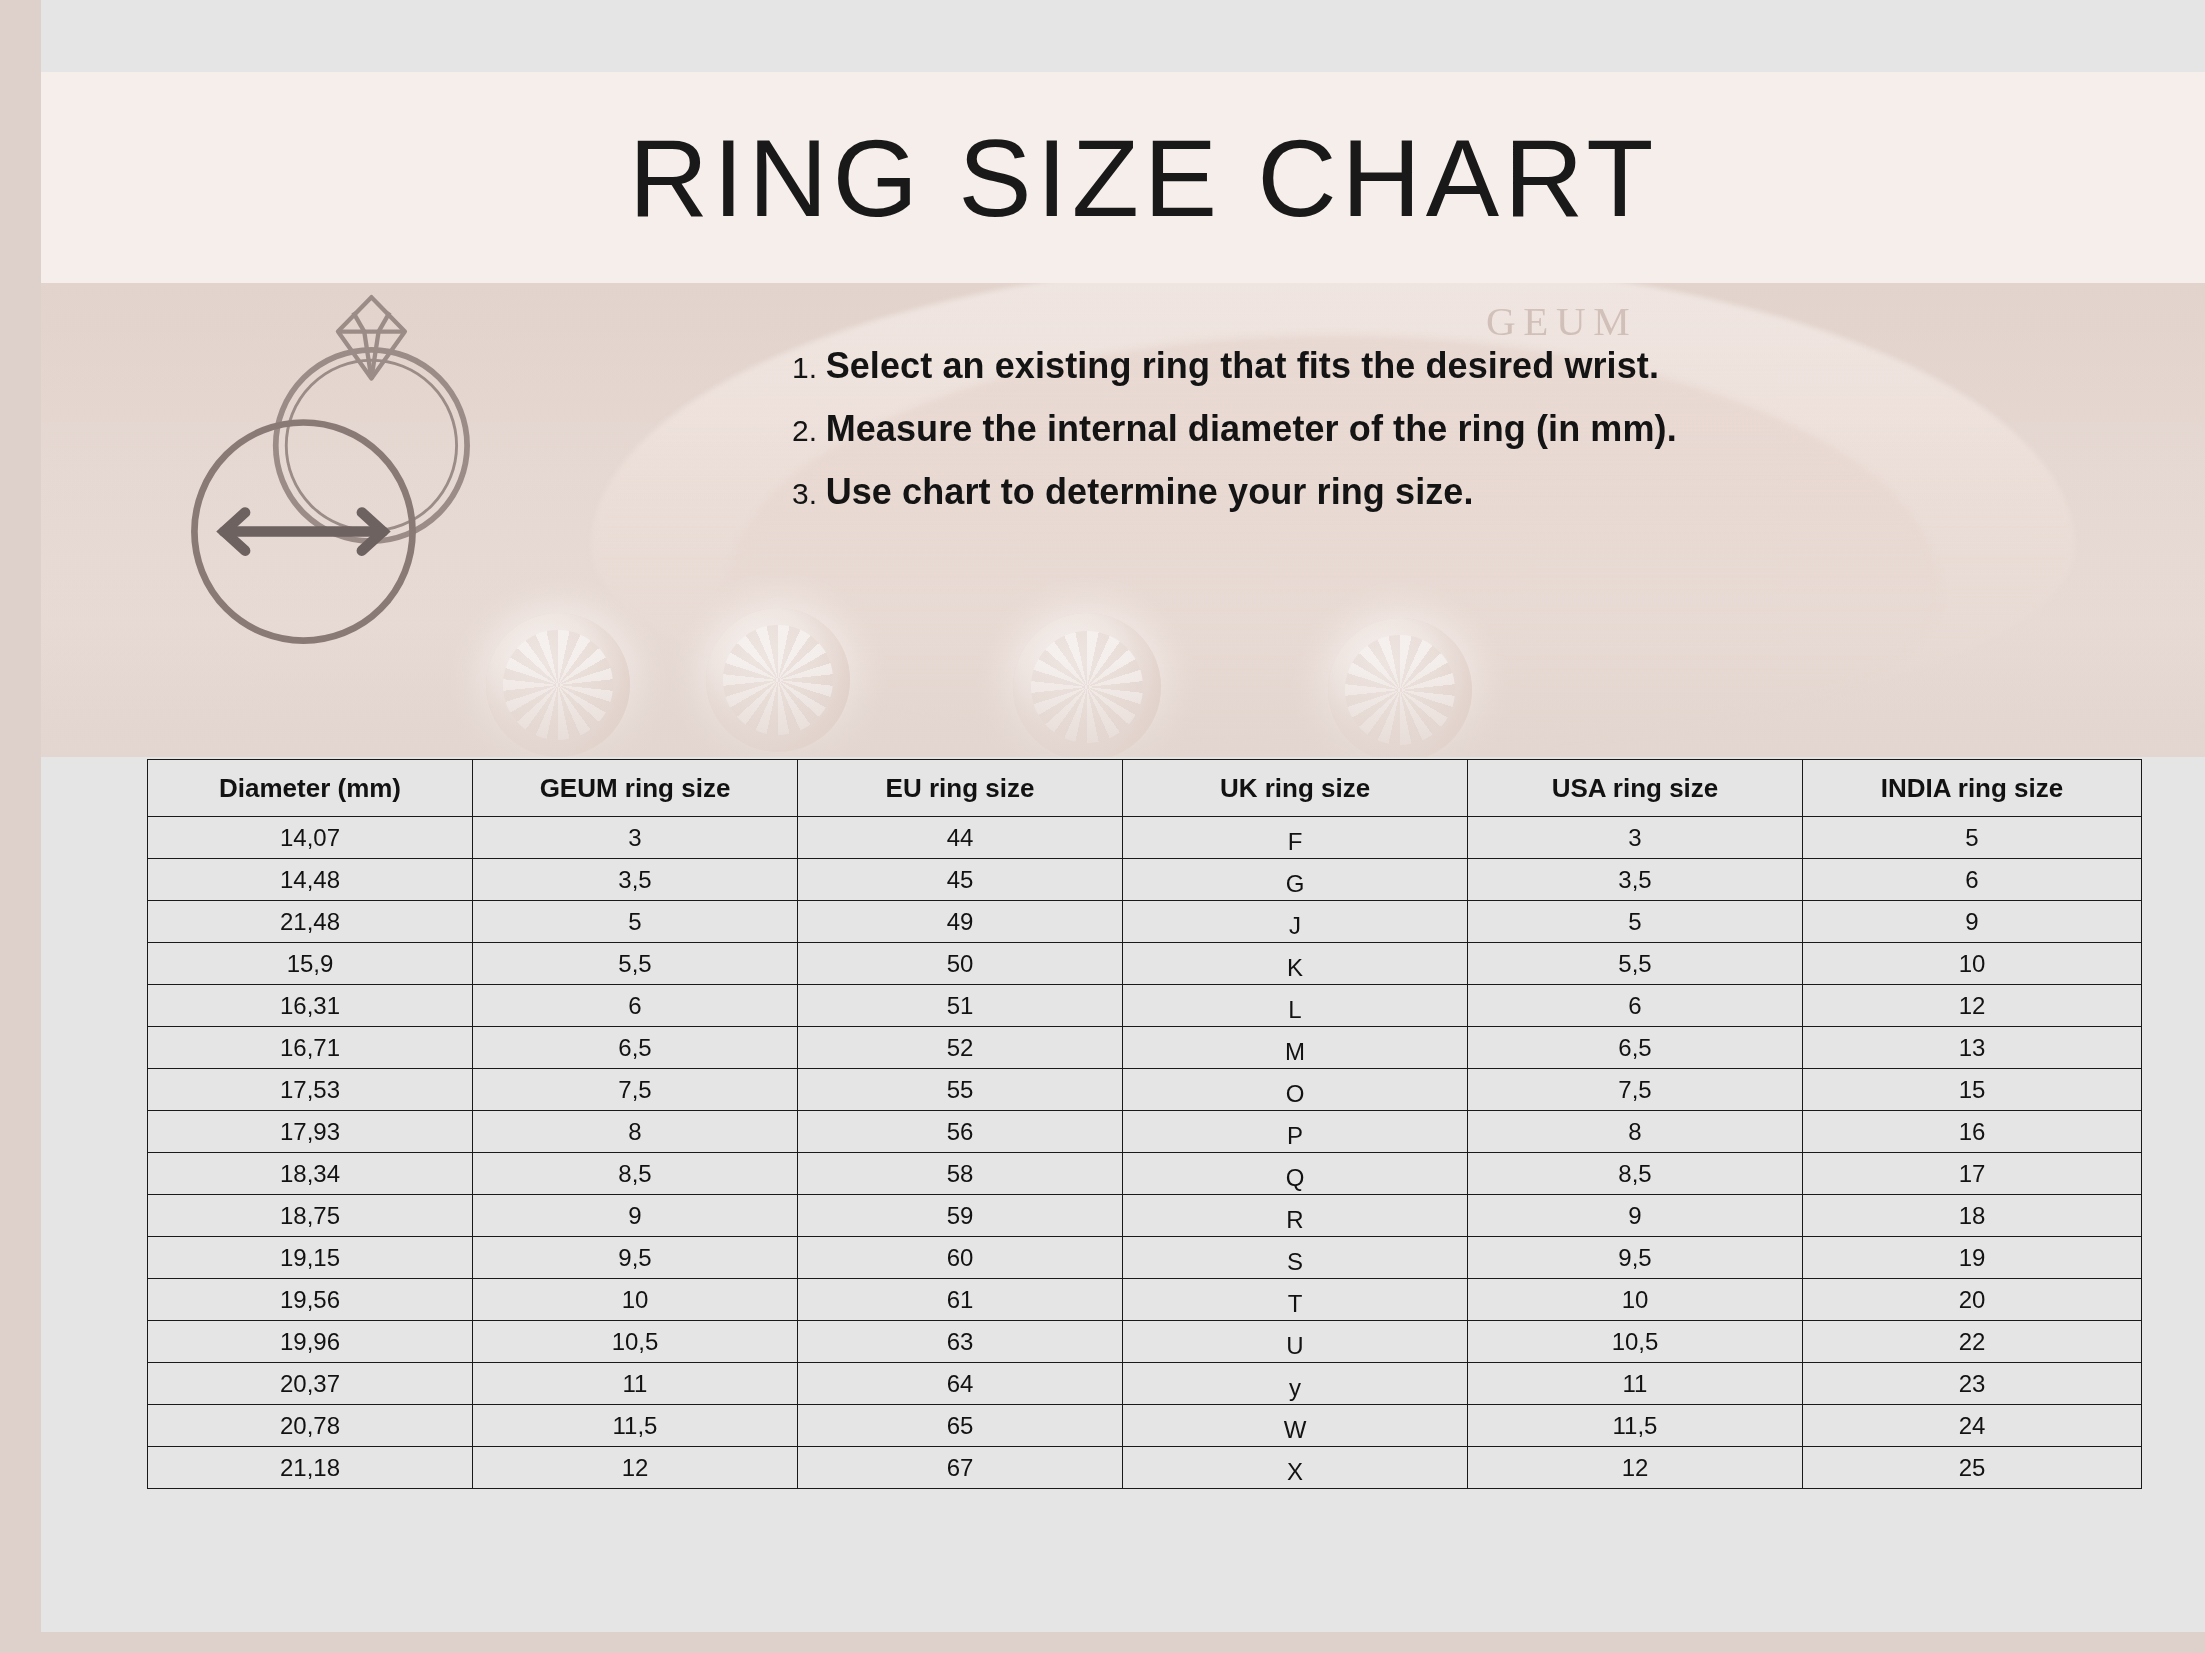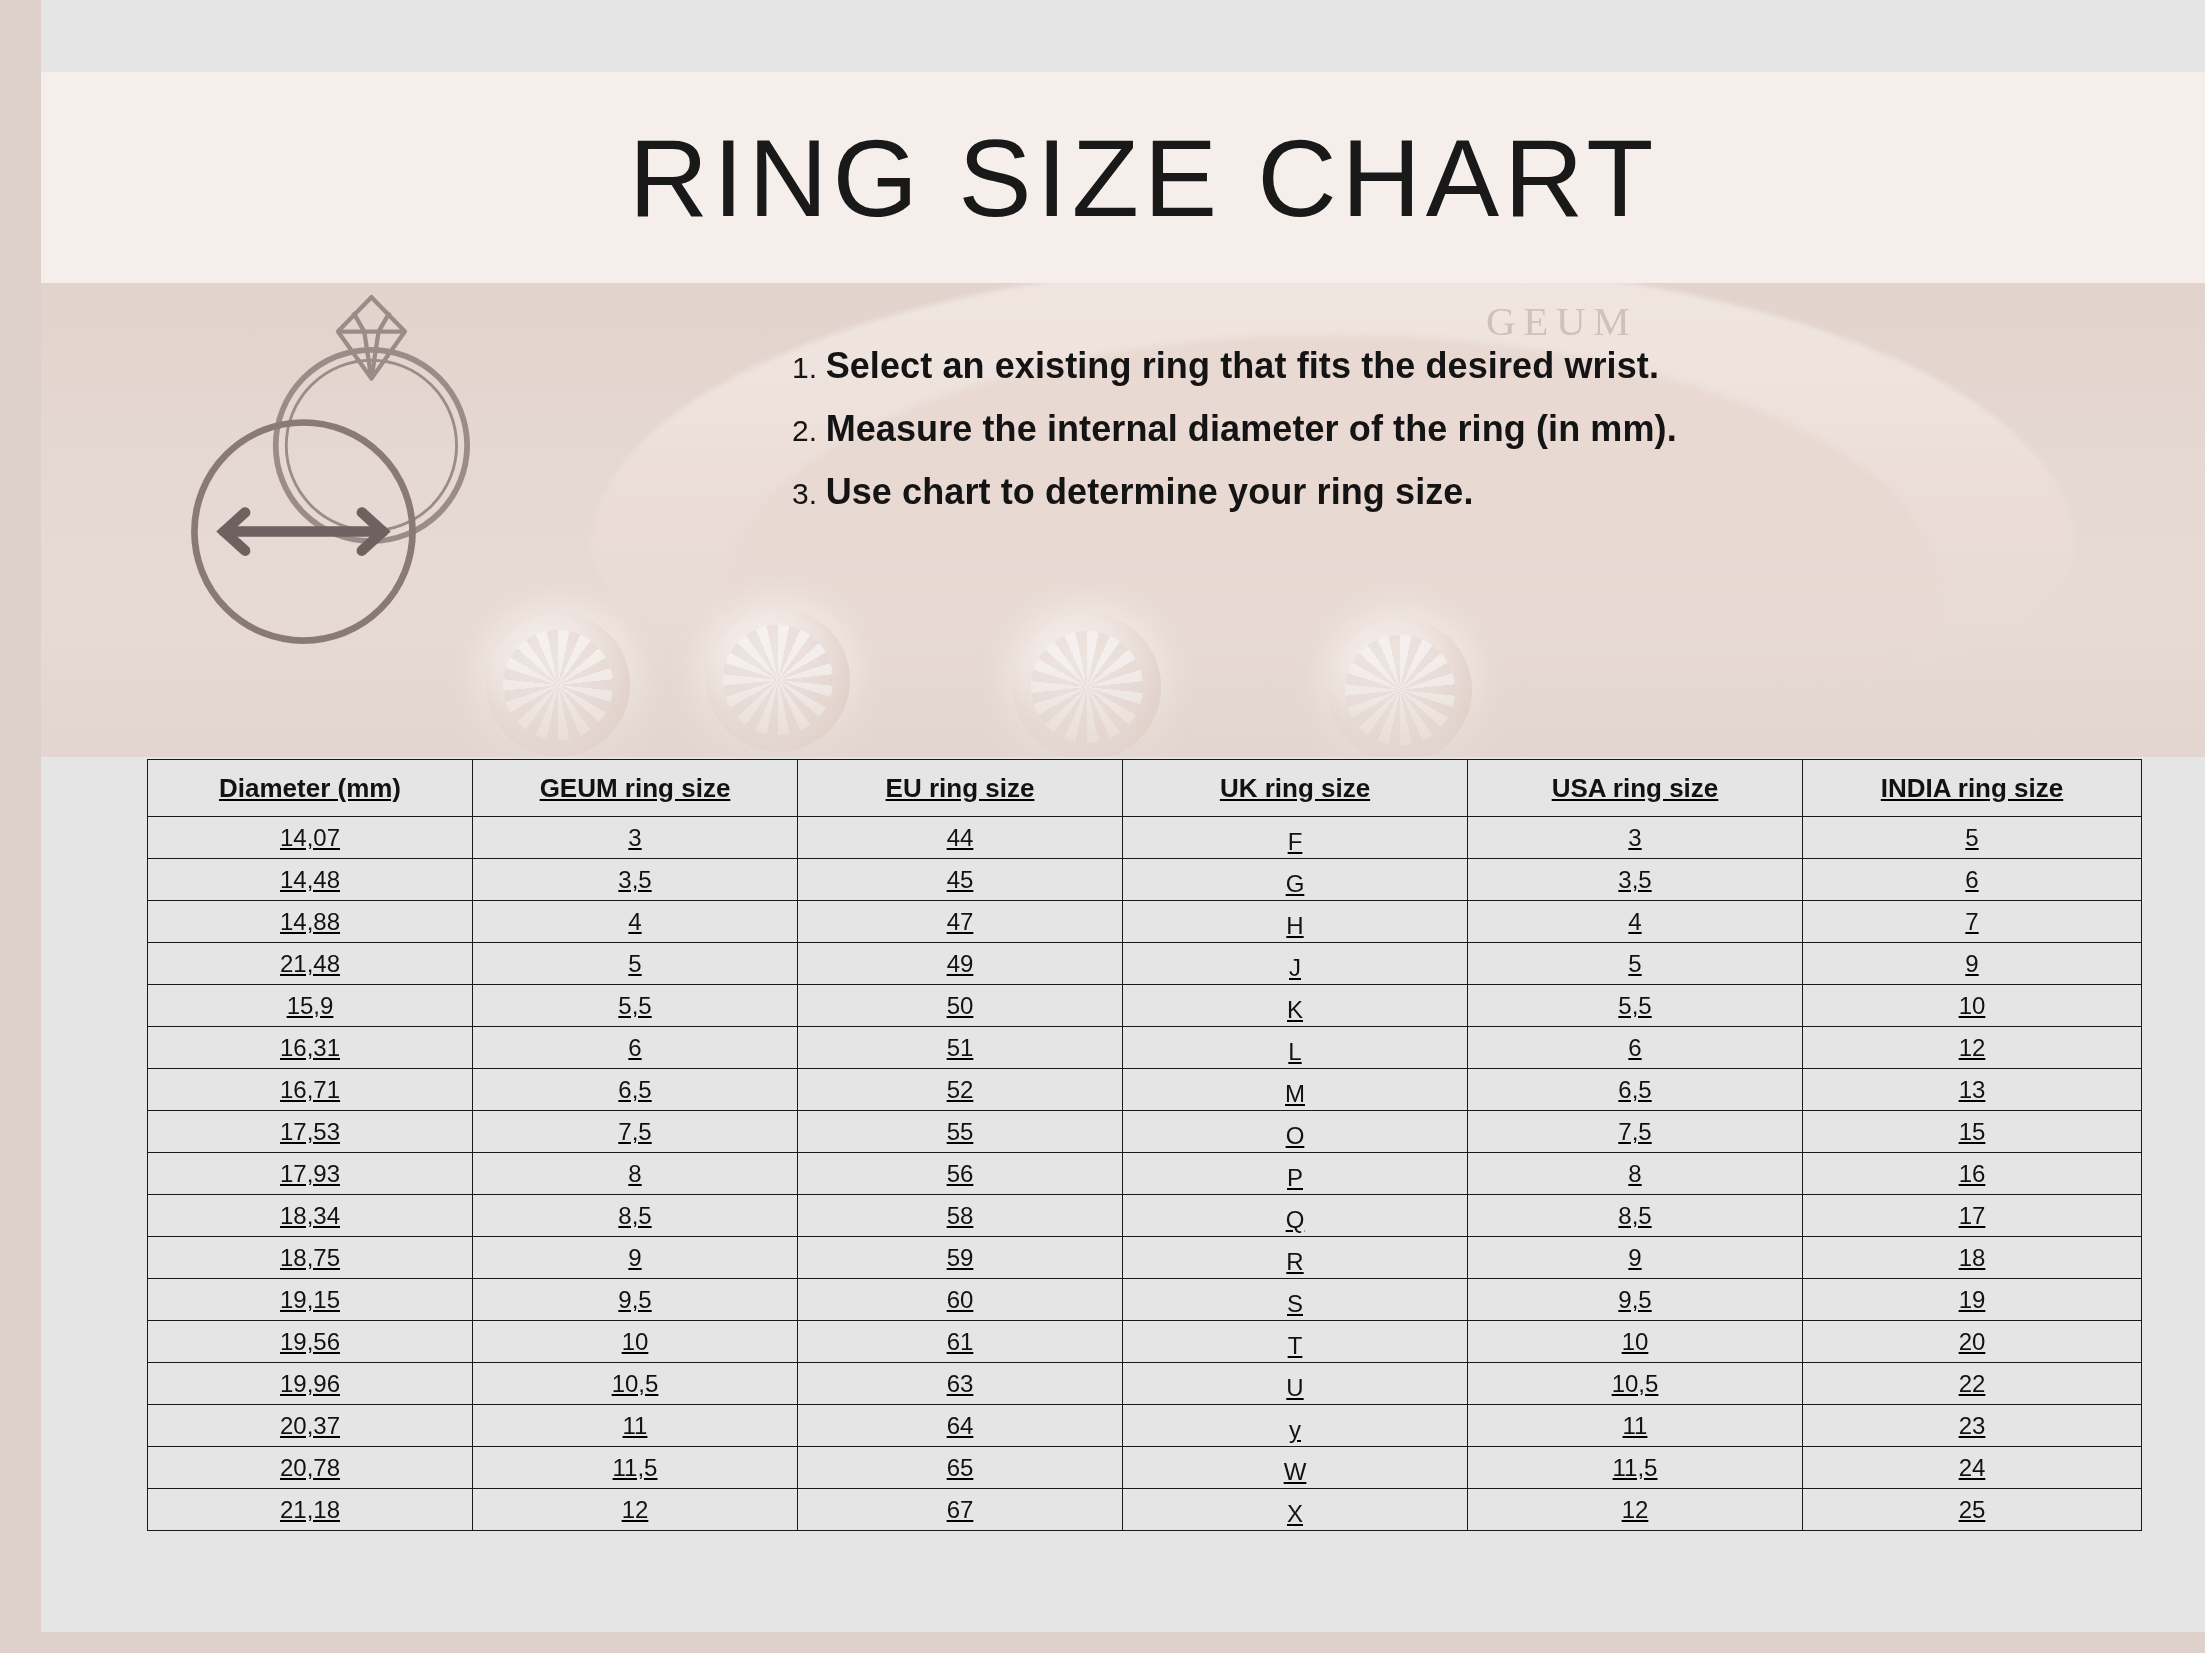--- a/index.html
+++ b/index.html
@@ -168,21 +168,20 @@
     position: absolute;
     left: 106px;
     top: 759px;
     width: 1995px;
   }
   table.ring-table {
     width: 1995px;
     border-collapse: collapse;
     table-layout: fixed;
     background: transparent;
-    text-decoration: underline;
   }
   table.ring-table th,
   table.ring-table td {
     border: 1.4px solid #1a1a1a;
     text-align: center;
     color: #121212;
   }
   table.ring-table th {
     font-size: 26px;
     font-weight: 700;
@@ -296,28 +295,20 @@
           </tr>
           <tr>
             <td>14,48</td>
             <td>3,5</td>
             <td>45</td>
             <td class="uk">G</td>
             <td>3,5</td>
             <td>6</td>
           </tr>
           <tr>
-            <td>14,88</td>
-            <td>4</td>
-            <td>47</td>
-            <td class="uk">H</td>
-            <td>4</td>
-            <td>7</td>
-          </tr>
-          <tr>
             <td>21,48</td>
             <td>5</td>
             <td>49</td>
             <td class="uk">J</td>
             <td>5</td>
             <td>9</td>
           </tr>
           <tr>
             <td>15,9</td>
             <td>5,5</td>

